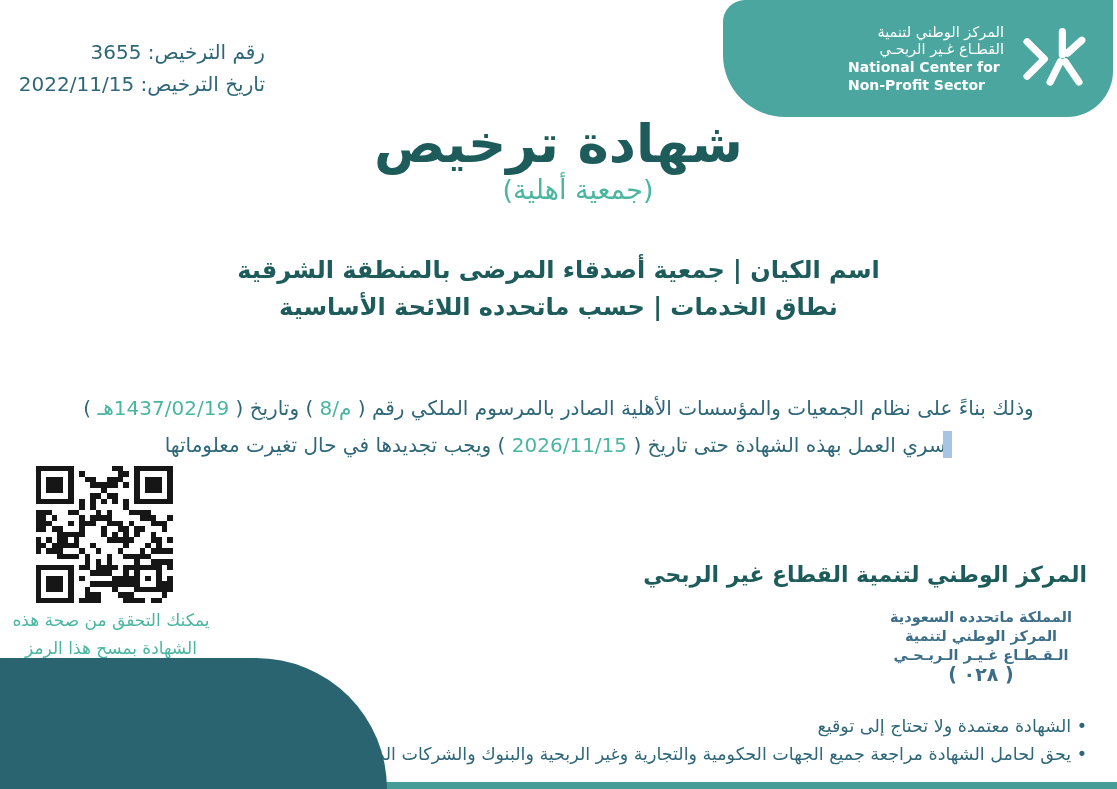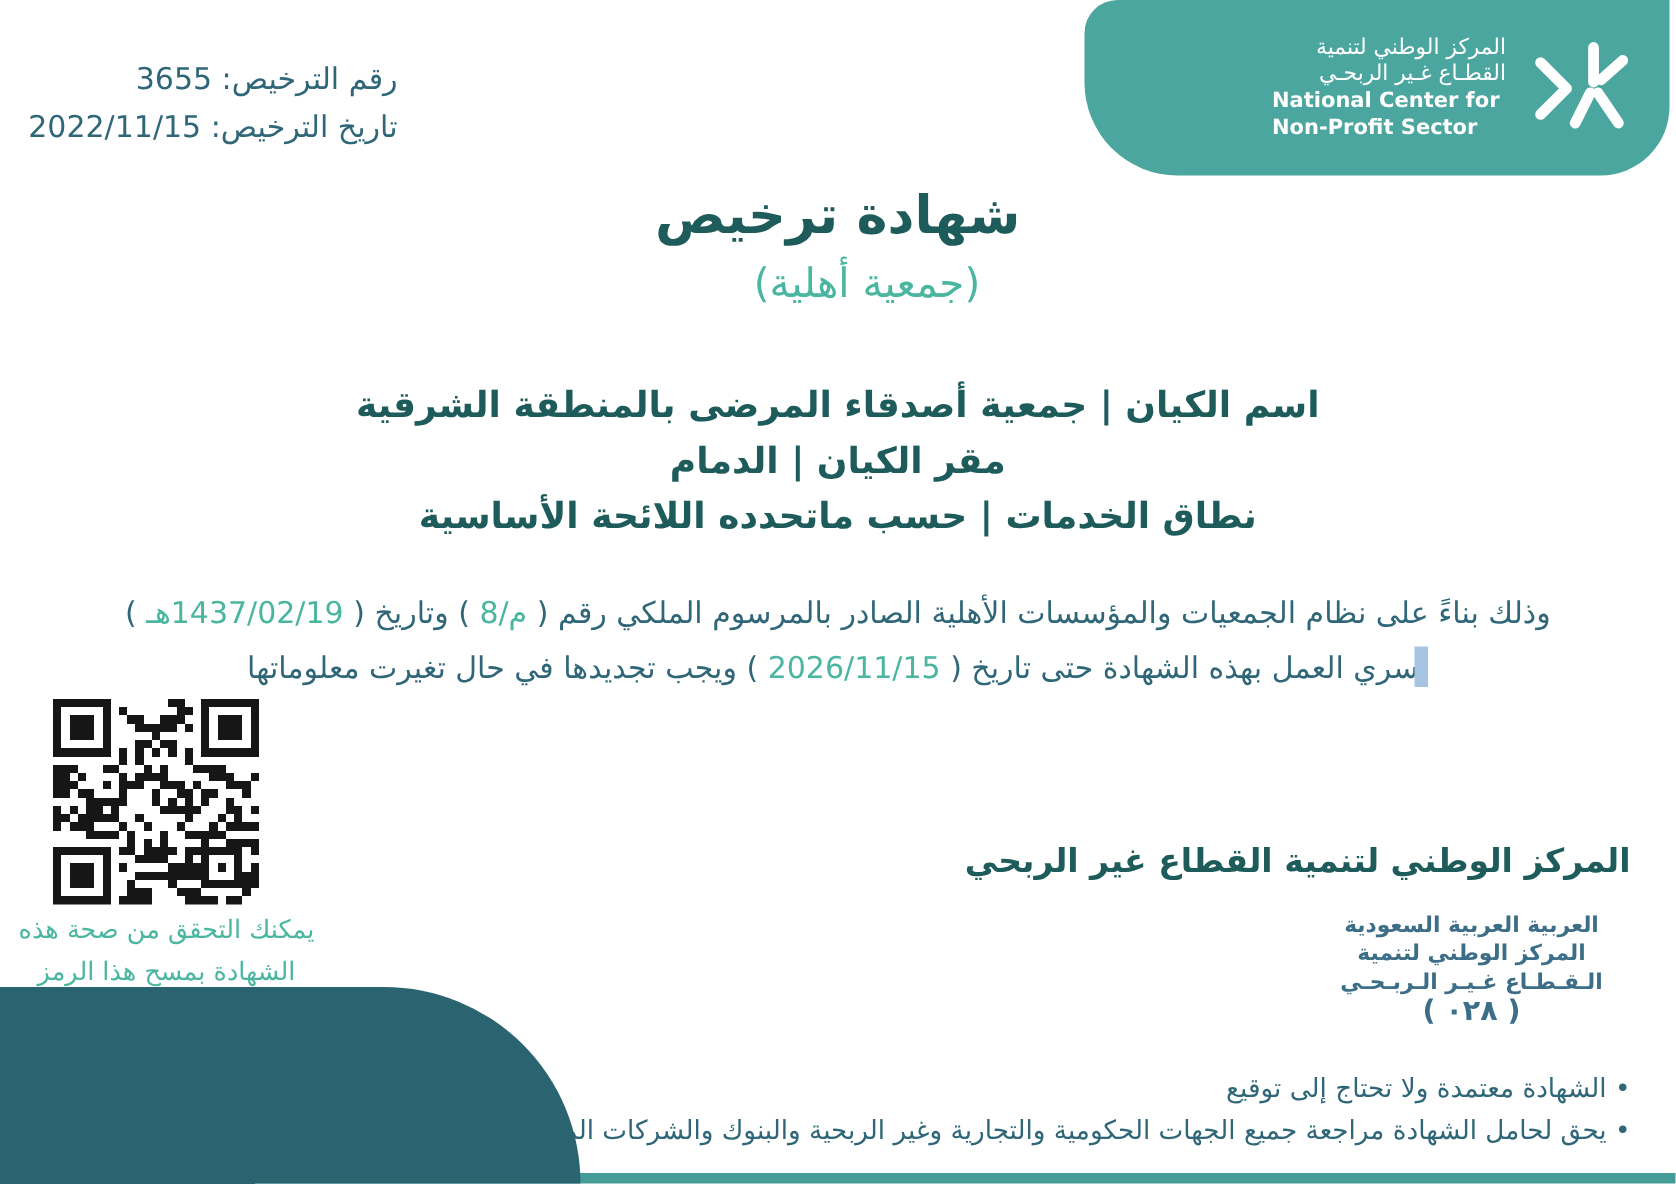--- a/index.html
+++ b/index.html
@@ -22,21 +22,21 @@
     border-radius:22px 0 46px 62px;
     display:flex;align-items:center;justify-content:flex-end;
     gap:13px;padding-right:24px;box-sizing:border-box;
   }
   .brand-text{width:156px;}
   .brand-text .ar{direction:rtl;text-align:right;color:#fff;font-size:14.5px;line-height:17px;}
   .brand-text .en{direction:ltr;text-align:left;color:#fff;font-weight:bold;font-size:14px;line-height:18px;}
   .brand-mark{width:72px;height:80px;flex:0 0 auto;}
   
   .headline{position:absolute;top:116px;left:0;width:100%;text-align:center;}
-  .headline .main{font-size:35px;font-weight:bold;color:var(--dark-teal,#1E5C5B);line-height:56px;}
+  .headline .main{font-size:53px;font-weight:bold;color:var(--dark-teal,#1E5C5B);line-height:56px;}
   .headline .sub{font-size:27px;color:var(--accent-green,#4AB6A0);line-height:36px;padding-left:39px;}
   
   .entity{
     position:absolute;top:252px;left:0;width:100%;
     direction:rtl;text-align:center;
     font-size:24px;font-weight:bold;color:var(--dark-teal,#1E5C5B);line-height:37px;
   }
   
   .legal{
     position:absolute;top:390px;left:0;width:100%;
@@ -112,21 +112,20 @@
   </svg>
 </div>
 
 <div class="headline">
   <div class="main">شهادة ترخيص</div>
   <div class="sub">(جمعية أهلية)</div>
 </div>
 
 <div class="entity">
   <div>اسم الكيان | جمعية أصدقاء المرضى بالمنطقة الشرقية</div>
-  <div>مقر الكيان | الدمام</div>
   <div>نطاق الخدمات | حسب ماتحدده اللائحة الأساسية</div>
 </div>
 
 <div class="legal">
   <div><span>وذلك بناءً على نظام الجمعيات والمؤسسات الأهلية الصادر بالمرسوم الملكي رقم ( </span><span class="hl">م/8</span><span> ) وتاريخ ( </span><span class="hl">1437/02/19هـ</span><span> )</span></div>
   <div><span class="sel-caret"></span><span>يسري العمل بهذه الشهادة حتى تاريخ ( </span><span class="hl">2026/11/15</span><span> ) ويجب تجديدها في حال تغيرت معلوماتها</span></div>
 </div>
 
 <div class="qr-wrap">
   <svg id="qr-svg" viewBox="0 0 25 25" shape-rendering="crispEdges" fill="#161616" aria-hidden="true">
@@ -441,21 +440,21 @@
       <rect x="22" y="24" width="1" height="1"></rect>
     </svg>
 </div>
 <div class="qr-caption">
   <div>يمكنك التحقق من صحة هذه</div>
   <div>الشهادة بمسح هذا الرمز</div>
 </div>
 
 <div class="issuer-heading">المركز الوطني لتنمية القطاع غير الربحي</div>
 <div class="issuer-stamp">
-  <div>العربية العربية السعودية</div>
+  <div>المملكة ماتحدده السعودية</div>
   <div>المركز الوطني لتنمية</div>
   <div>الـقـطـاع غـيـر الـربـحـي</div>
   <div class="num">( ٠٢٨ )</div>
 </div>
 
 <div class="notes">
   <div class="note">الشهادة معتمدة ولا تحتاج إلى توقيع</div>
   <div class="note">يحق لحامل الشهادة مراجعة جميع الجهات الحكومية والتجارية وغير الربحية والبنوك والشركات المالية</div>
 </div>
 

